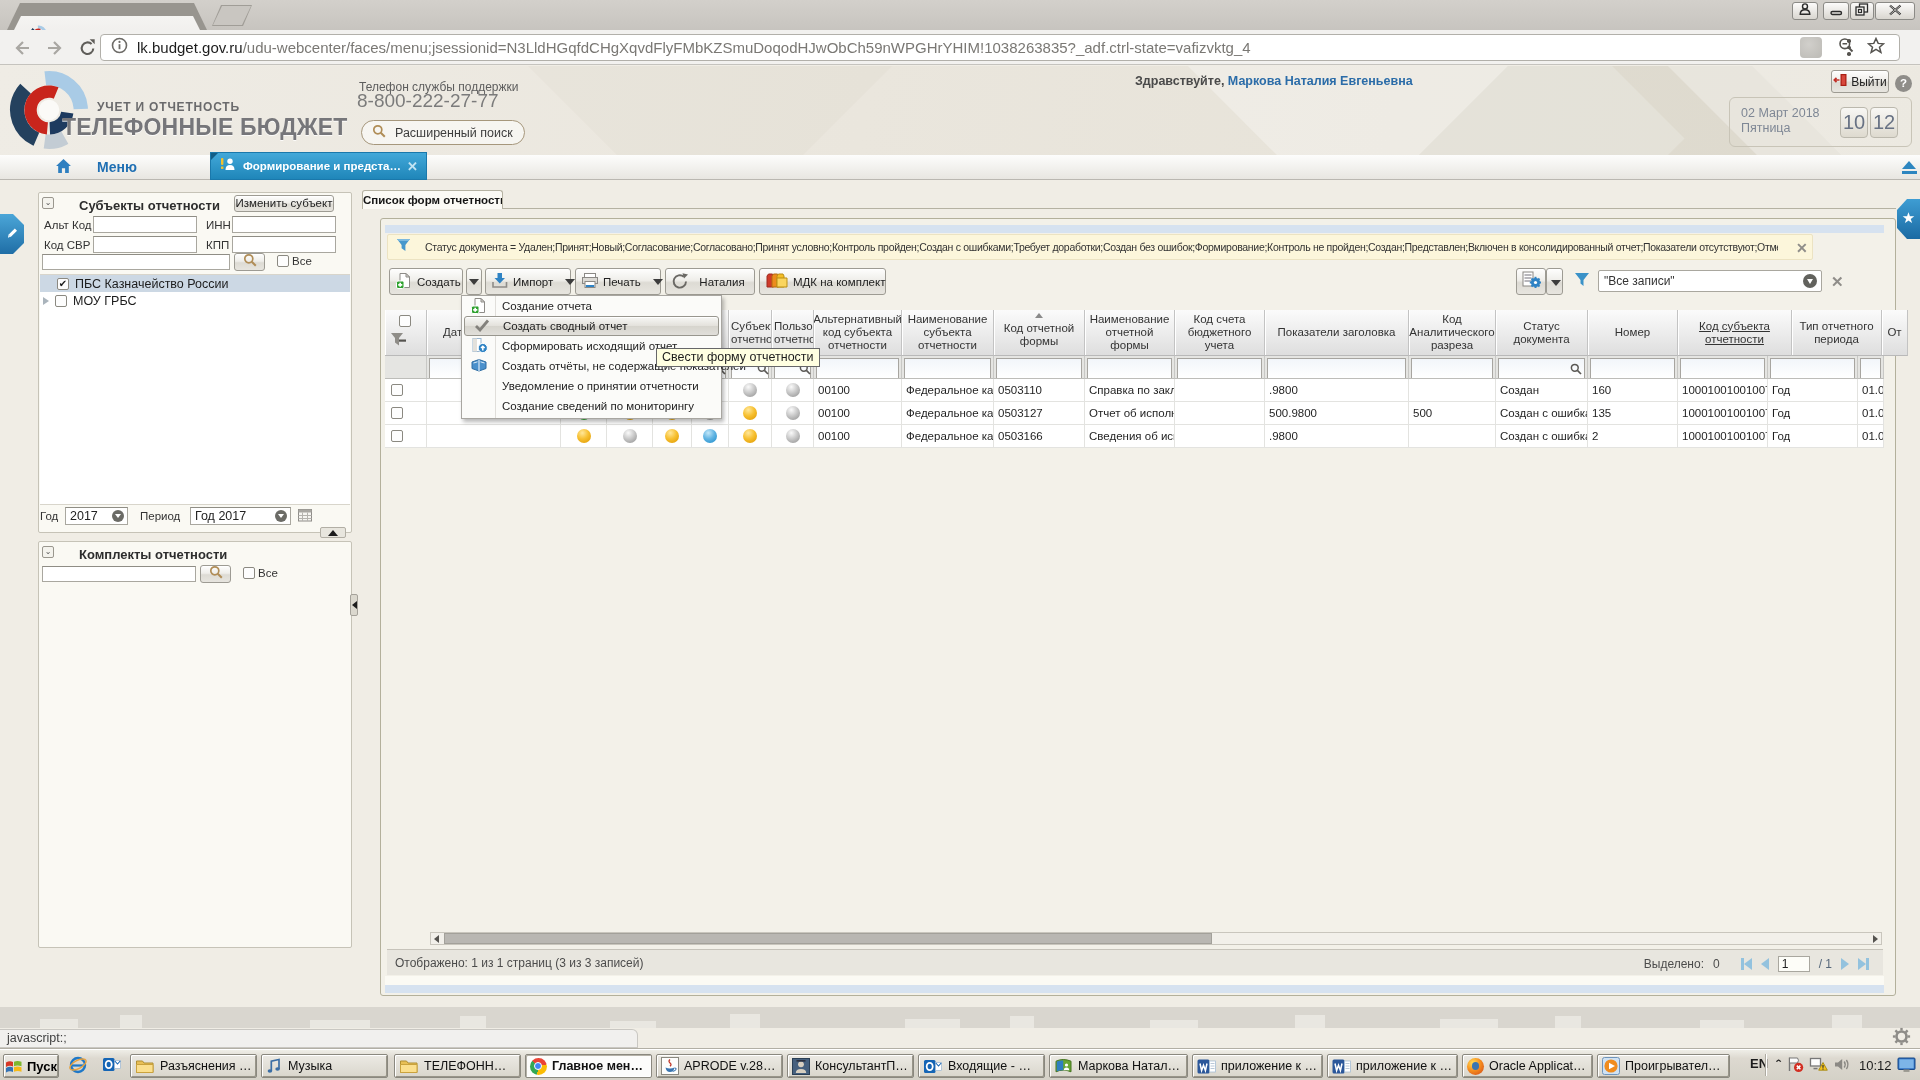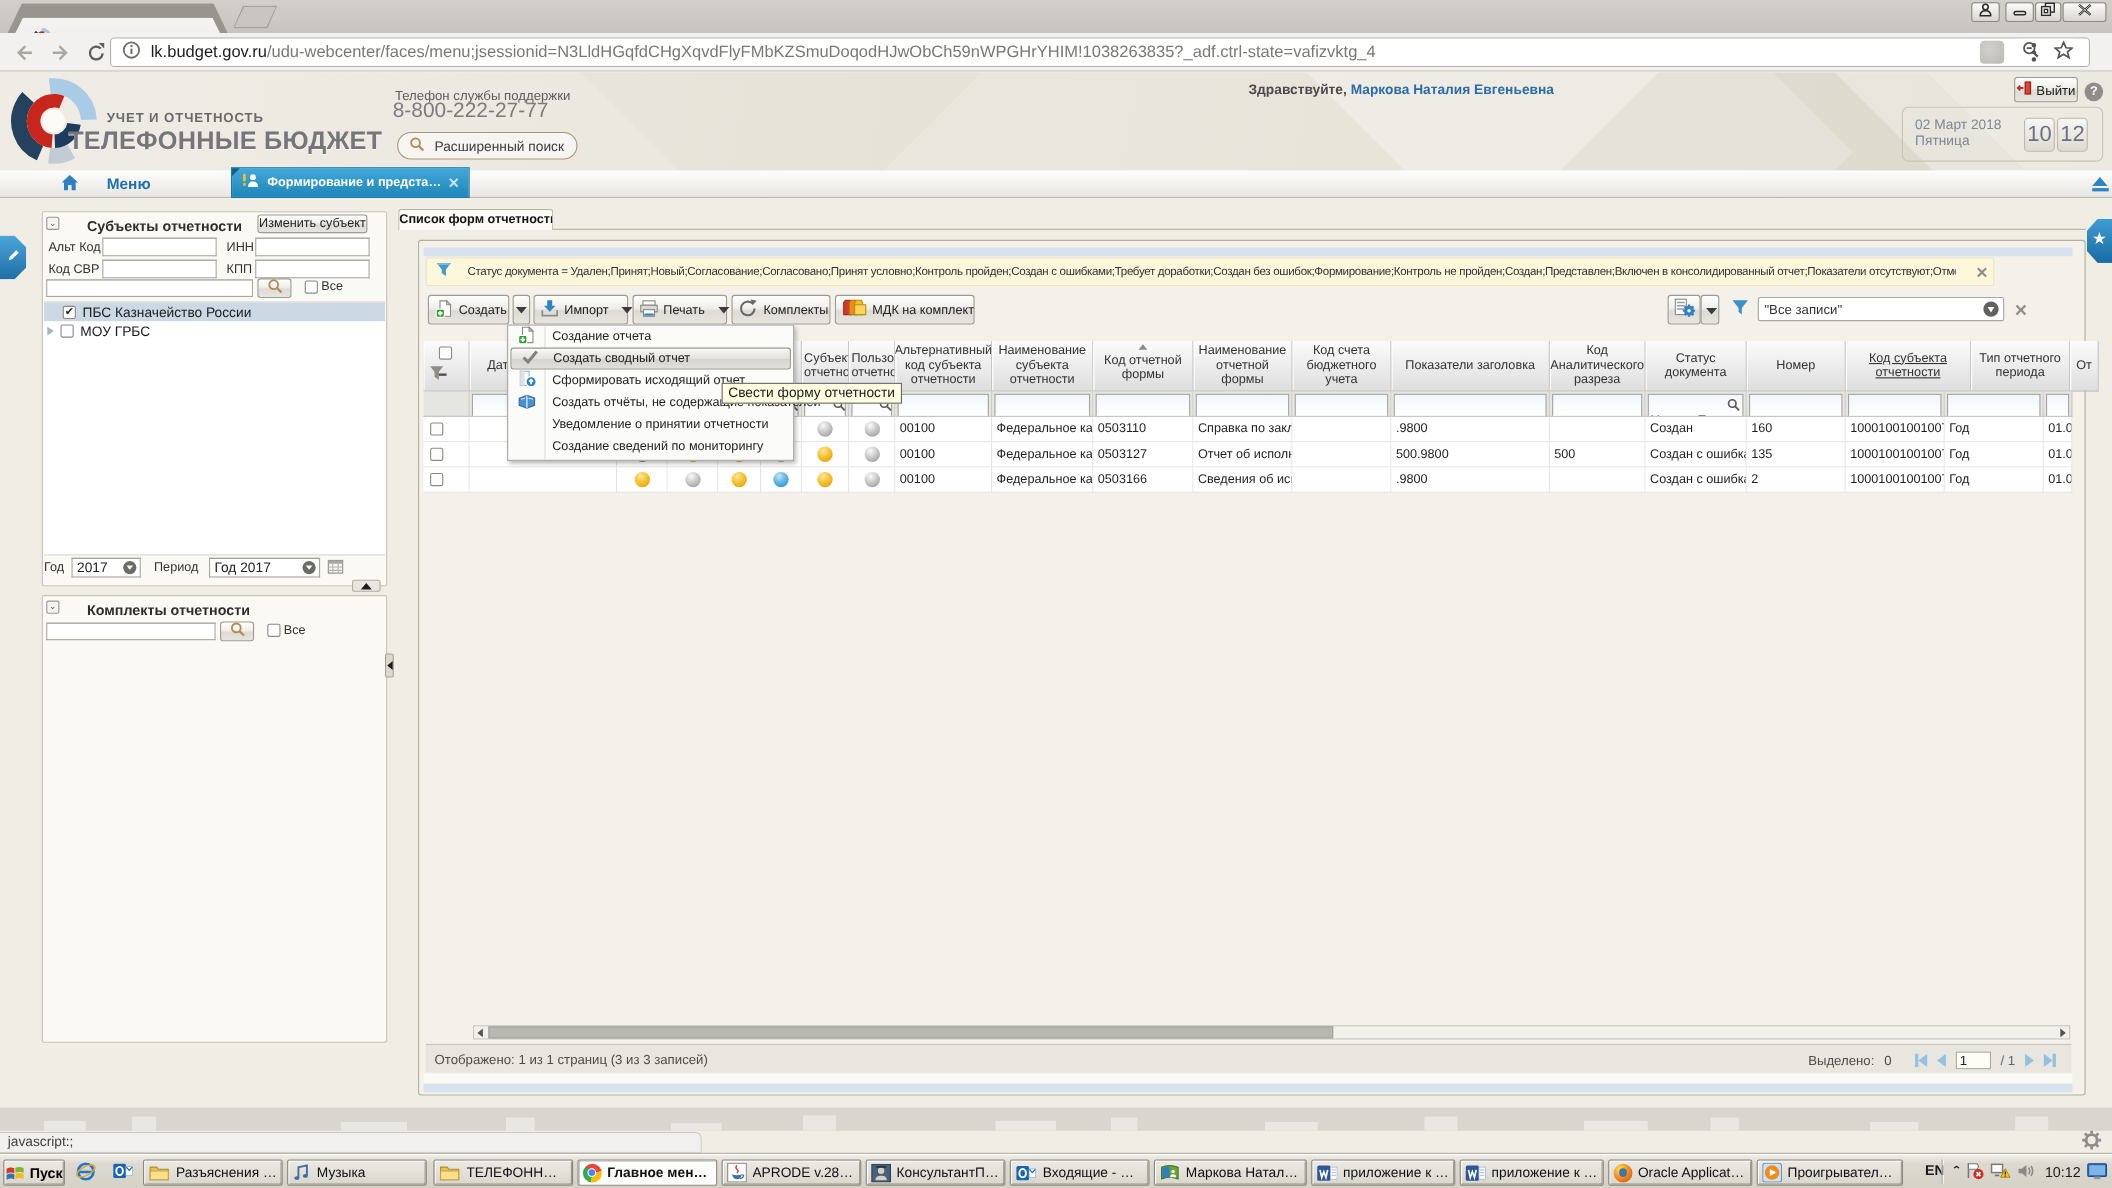--- a/index.html
+++ b/index.html
@@ -420,21 +420,21 @@
             </svg></span>
           <span class="lb" style="flex:1;text-align:center">Печать</span>
           <span class="sep"></span>
           <span class="arr"></span>
         </div>
         <div class="tbtn btn" style="left: 284px; width: 90px;">
           <span class="ic"><svg width="19" height="18">
               <path d="M15 9.5 a6.2 6.2 0 1 1 -2.2-4.8" fill="none" stroke="#6a6864" stroke-width="1.9"></path>
               <path d="M11.5 1.2 L17 2.5 L13 6.5 Z" fill="#6a6864"></path>
             </svg></span>
-          <span class="lb" style="flex:1;text-align:center">Комплекты</span>
+          <span class="lb" style="flex:1;text-align:center">Наталия</span>
         </div>
         <div class="tbtn btn" style="left: 378px; width: 127px;">
           <span class="ic"><svg width="24" height="18">
               <path d="M2 4 l1.5-2 h4 l1 2 v11 h-6.5 z" fill="#cf3b2a" stroke="#9e2b1e"></path>
               <path d="M7 4 l1.5-2 h4 l1 2 v11 h-6.5 z" fill="#ec8c1c" stroke="#b56a10"></path>
               <path d="M12 4 l1.5-2 h4.5 l1 2 v11 h-7 z" fill="#f4bd26" stroke="#bb8e13"></path>
               <path d="M12 6 h10 v9 h-10 z" fill="#fad55e" stroke="#bb8e13"></path>
             </svg></span>
           <span class="lb" style="flex:1;text-align:center">МДК на комплект</span>
         </div>

